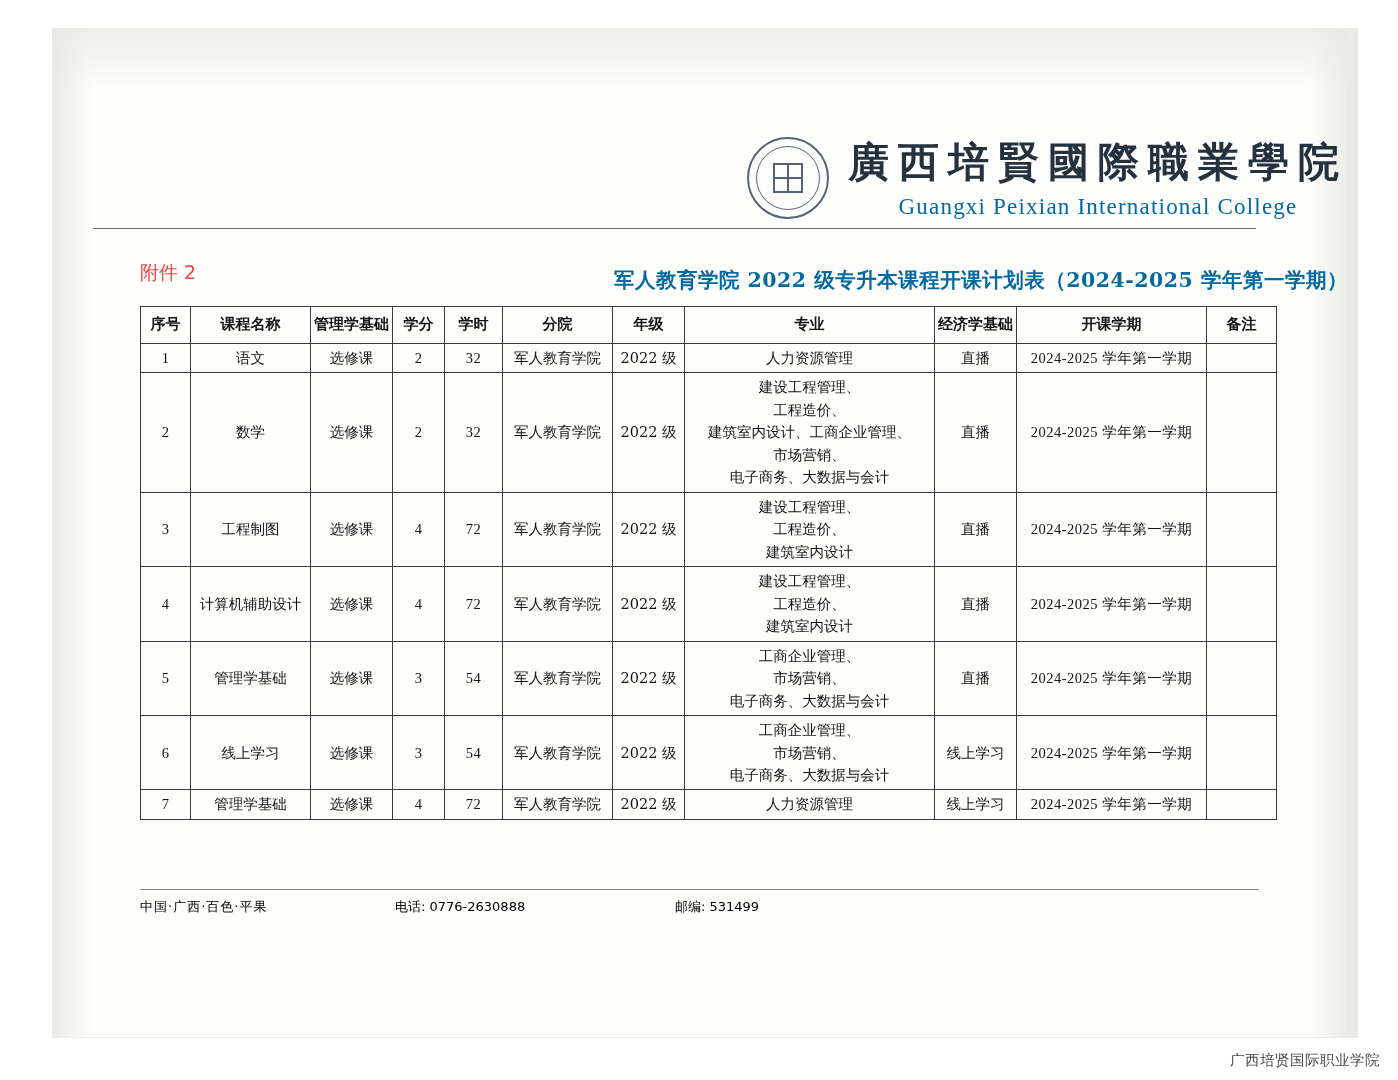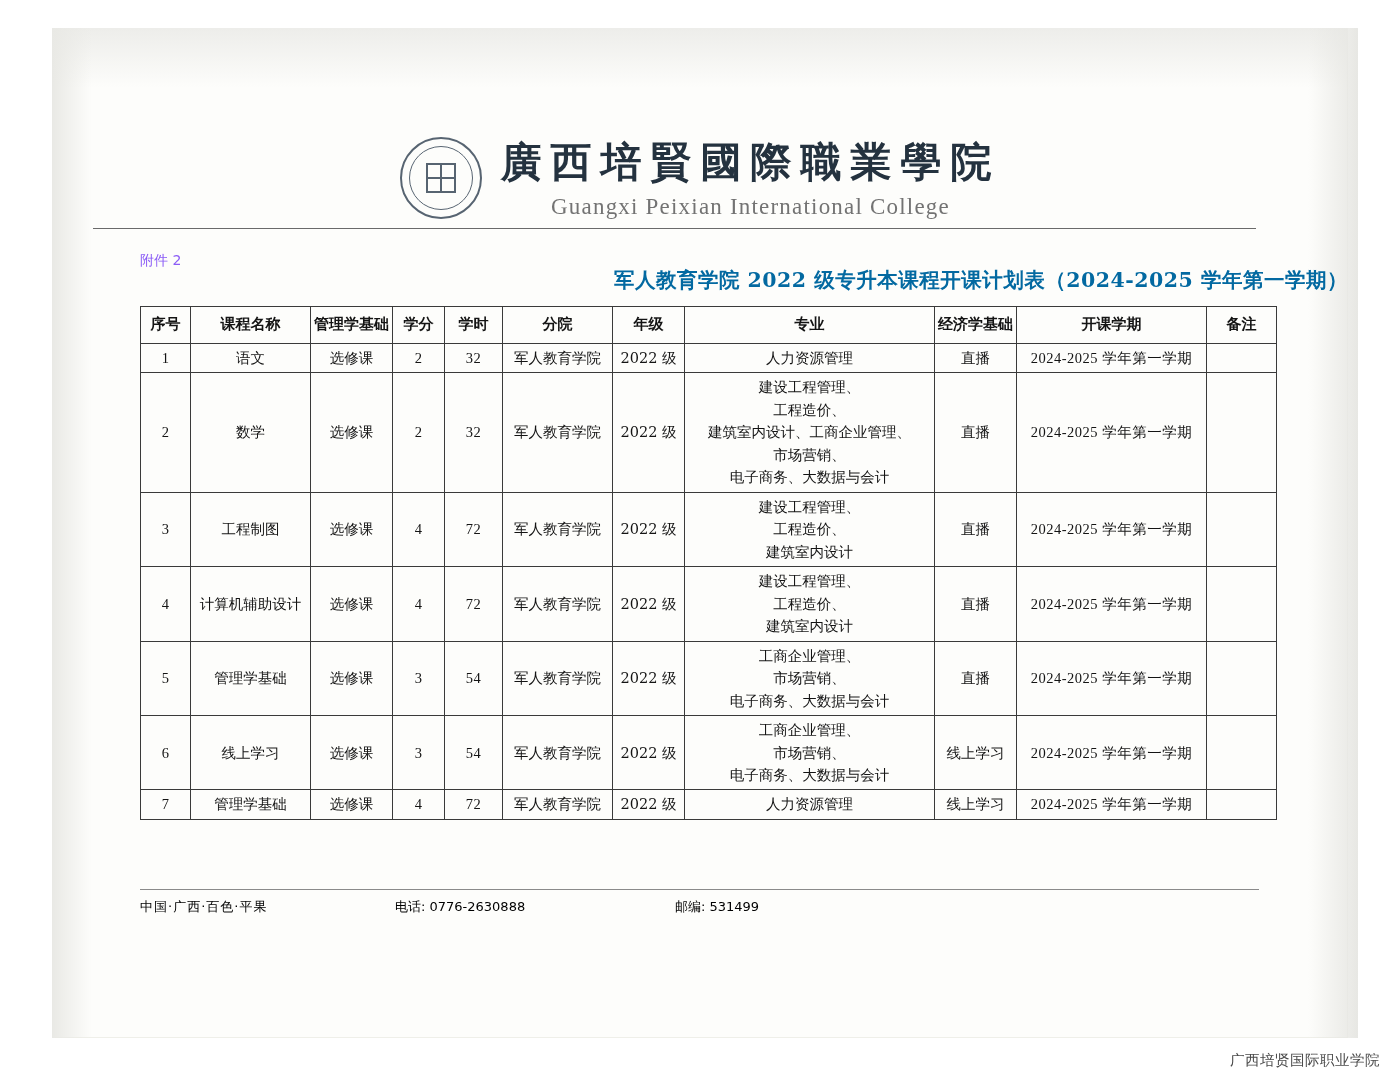--- a/index.html
+++ b/index.html
@@ -48,21 +48,21 @@
   .letterhead {
     position: absolute;
     left: 52px;
     top: 135px;
     width: 1296px;
     text-align: center;
   }
   .lh-row {
     display: flex;
     align-items: center;
-    justify-content: center;
+    justify-content: flex-end;
     gap: 19px;
   }
   .lh-seal {
     width: 78px;
     height: 78px;
     border-radius: 50%;
     border: 2px solid #3b4a5a;
     position: relative;
     flex: none;
     opacity: .85;
@@ -96,40 +96,40 @@
     font-weight: 700;
     letter-spacing: 9px;
     color: #24323f;
     white-space: nowrap;
   }
   .lh-en {
     margin-top: 4px;
     font-family: "Liberation Serif", serif;
     font-size: 23px;
     letter-spacing: 1.2px;
-    color: #737373;
+    color: #0369a1;
     white-space: nowrap;
   }
   .lh-rule {
     position: absolute;
     left: 93px;
     top: 228px;
     width: 1163px;
     height: 1px;
     background: #6a6a6a;
   }
 
   
   .attach-label {
     position: absolute;
     left: 140px;
-    top: 252px;
+    top: 260px;
     font-family: "DejaVu Sans", sans-serif;
-    font-size: 14px;
-    color: #8b5cf6;
+    font-size: 19px;
+    color: #ef4444;
   }
   .doc-title {
     position: absolute;
     left: 52px;
     top: 266px;
     width: 1296px;
     text-align: right;
     font-family: "DejaVu Serif", serif;
     font-size: 20.5px;
     font-weight: 700;

